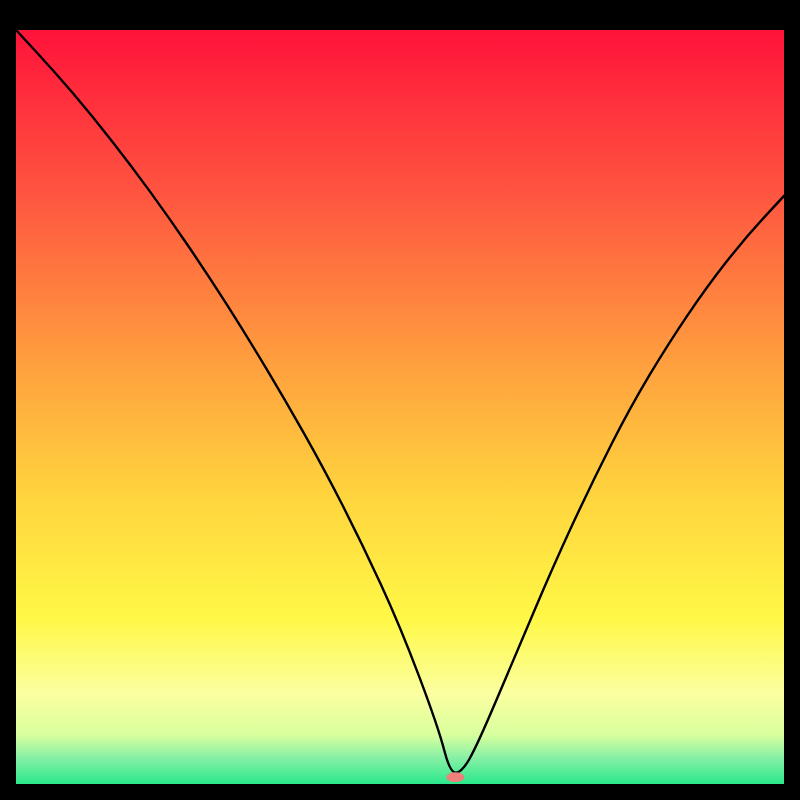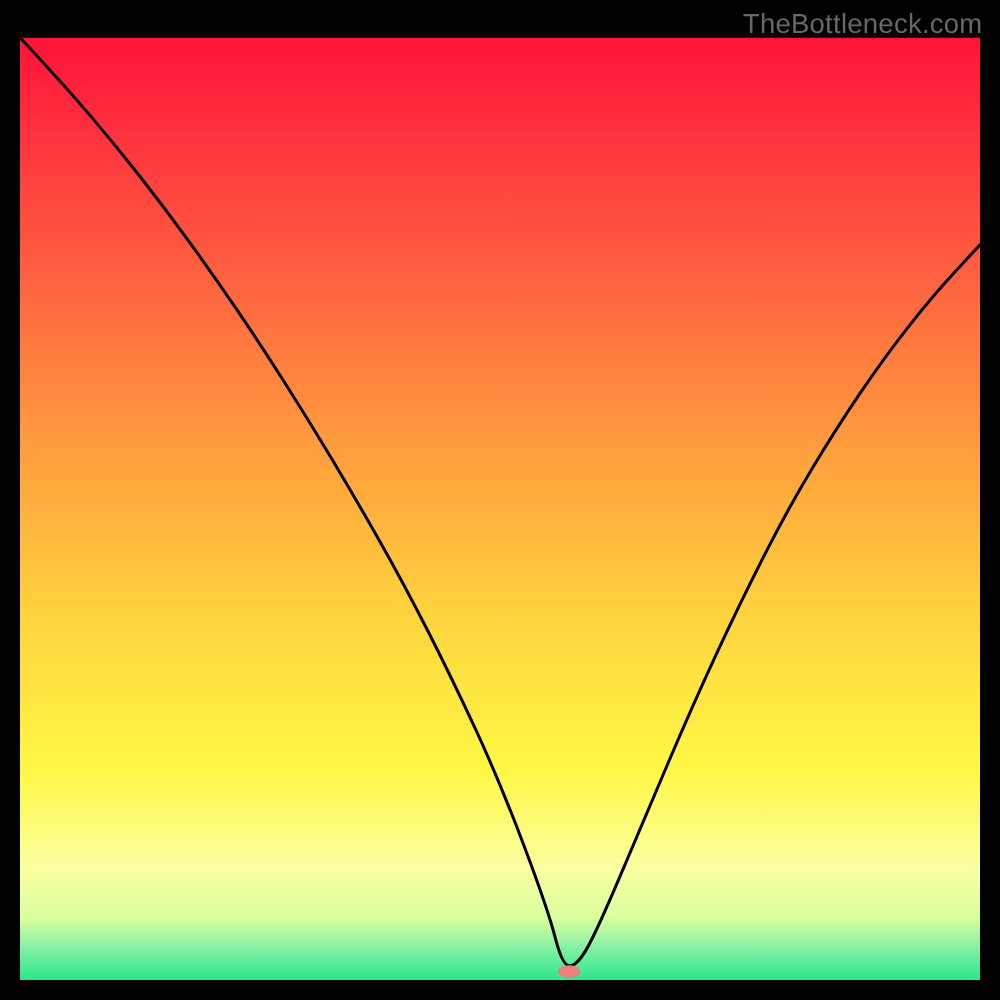--- a/index.html
+++ b/index.html
@@ -31,21 +31,20 @@
     position: absolute;
     left: 16px;
     top: 30px;
     display: block;
   }
 </style>
 </head>
 <body>
 
 <div class="wrap">
-  <div class="watermark">TheBottleneck.com</div>
   <svg class="chart" xmlns="http://www.w3.org/2000/svg" width="768" height="754" viewBox="0 0 768 754">
       <defs>
         <linearGradient id="bg-grad" x1="0" y1="0" x2="0" y2="1">
           <stop offset="0%" stop-color="#ff133a"></stop>
           <stop offset="22%" stop-color="#ff5640"></stop>
           <stop offset="45%" stop-color="#ffa23e"></stop>
           <stop offset="62%" stop-color="#ffd53e"></stop>
           <stop offset="78%" stop-color="#fff846"></stop>
           <stop offset="88%" stop-color="#fbffa0"></stop>
           <stop offset="93.5%" stop-color="#d8ff9e"></stop>

